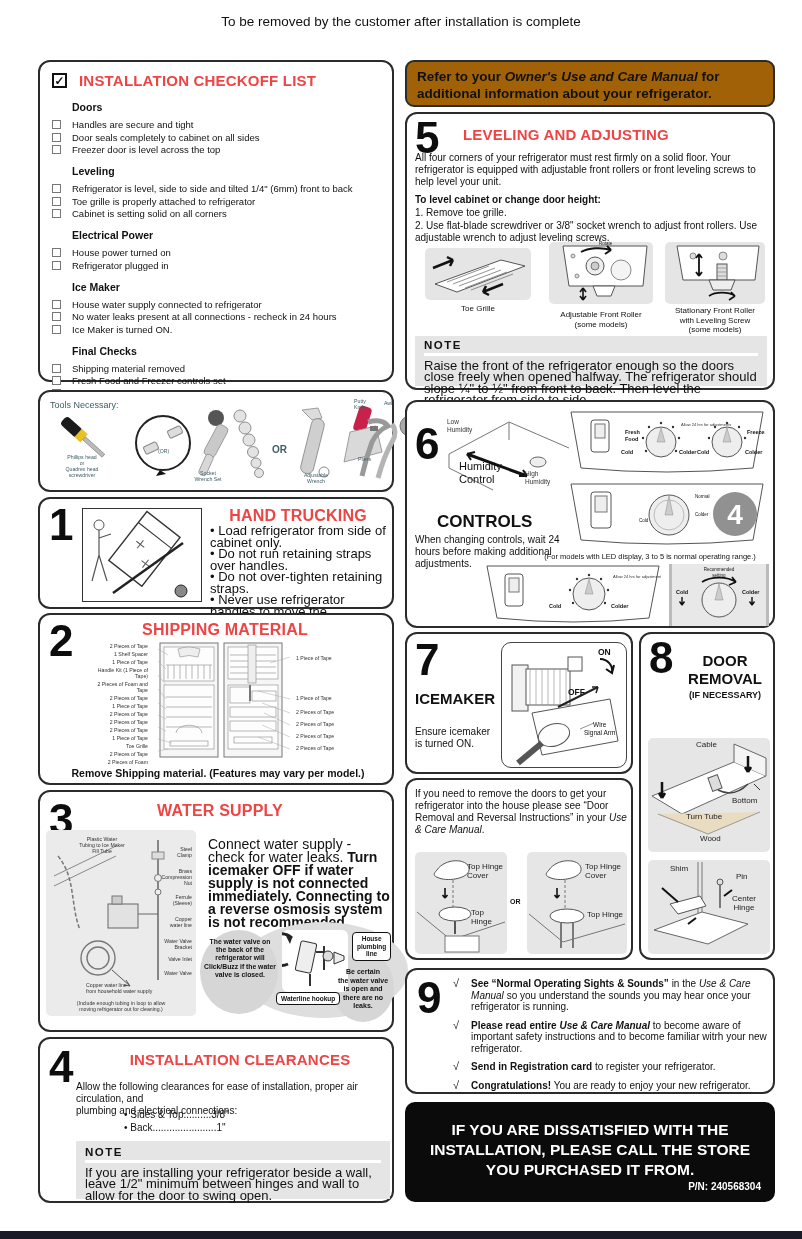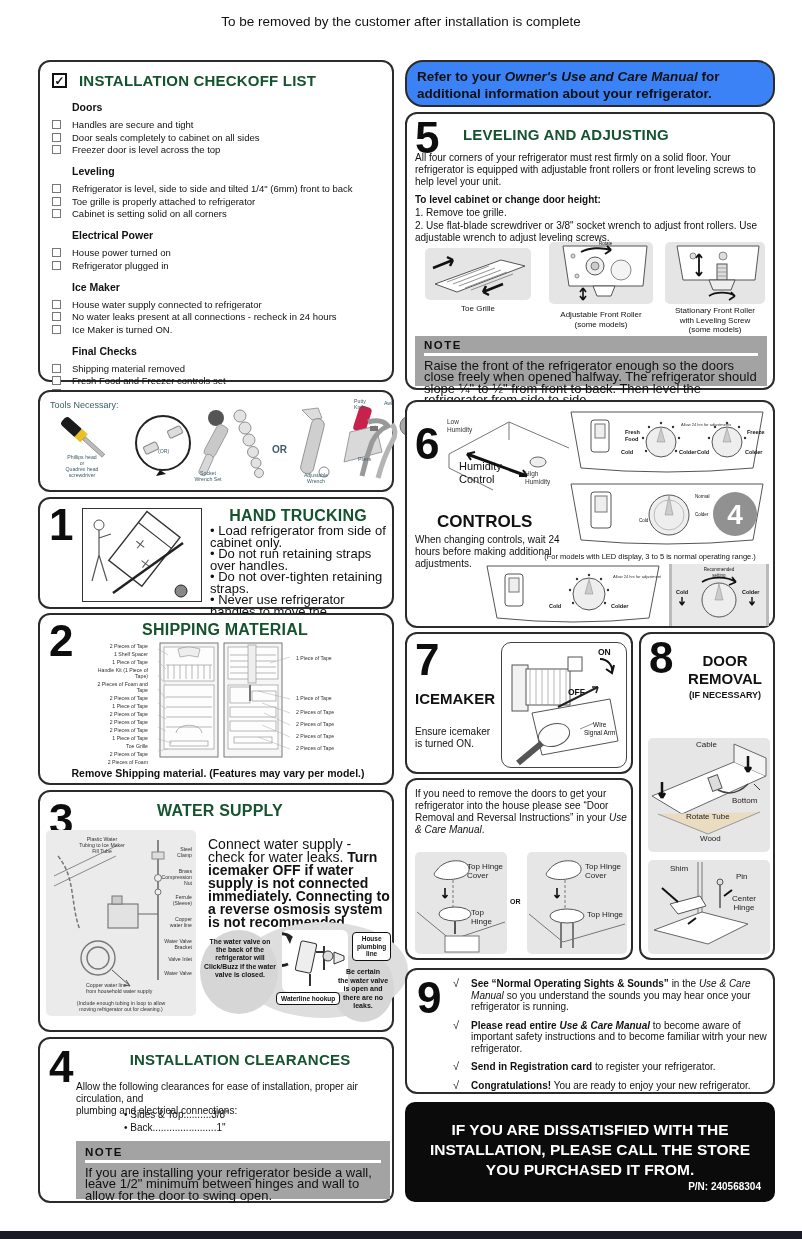--- a/index.html
+++ b/index.html
@@ -1,28 +1,28 @@
 <!DOCTYPE html>
 <html><head>
 <meta charset="utf-8">
 <style>
 *{margin:0;padding:0;box-sizing:border-box}
 body{background:#fff;font-family:"Liberation Sans",sans-serif;color:#111}
 .canvas{position:relative;width:802px;height:1239px;background:#fff;overflow:hidden}
 .abs{position:absolute}
 .box{position:absolute;border:2px solid #2b2b2b;border-radius:12px;background:#fff}
 .num{font-weight:800;font-size:44px;line-height:.9;letter-spacing:-2px;color:#0d0d0d}
-.h1{font-weight:bold;font-size:15px;letter-spacing:.2px;color:#14532d}
+.h1{font-weight:bold;font-size:15px;letter-spacing:.2px;color:#ef4444}
 .t10{font-size:10px;line-height:12px}
 .t95{font-size:13px;line-height:11.5px}
 .b{font-weight:bold}
 .it{font-style:italic}
 .tiny{font-size:5.2px;line-height:6px;color:#333}
 .lab8{font-size:8px;line-height:9px;color:#222}
-.note{position:absolute;background:#a3a3a3;padding:5px 9px 18px}
+.note{position:absolute;background:#e5e5e5;padding:5px 9px 18px}
 .nt{font-weight:800;font-size:11.5px;letter-spacing:1.5px}
 .nrule{height:2.5px;background:#fff;margin:2px 0 4px}
 .cb{display:inline-block;width:9px;height:9px;border:1px solid #777;background:#fff;flex:none;margin-top:1px}
 .ckrow{display:flex;gap:11px;margin:1.5px 0 1.5px 12px;font-size:9.5px;line-height:11px}
 .ckhead{font-weight:bold;font-size:10.5px;margin:10px 0 6px 32px}
 .gpanel{position:absolute;background:#e5e5e5;border-radius:5px}
 .ell{position:absolute;background:#dcdcdc;border-radius:50%}
 .cap8{font-size:8px;line-height:9.5px;text-align:center;color:#111}
 .teal{color:#3e5d66}
 svg{display:block}
@@ -357,21 +357,21 @@
     </div>
     <div class="abs t10" style="left:84px;top:70px">• Sides &amp; Top..........3/8"</div>
     <div class="abs t10" style="left:84px;top:83px">• Back.......................1"</div>
     <div class="note" style="left:36px;top:102px;width:314px;height:58px">
       <div class="nt">NOTE</div>
       <div class="nrule"></div>
       <div class="t95">If you are installing your refrigerator beside a wall, leave 1/2" minimum between hinges and wall to allow for the door to swing open.</div>
     </div>
   </div>
 
-  <div class="box" style="left:405px;top:60px;width:370px;height:47px;background:#3b82f6;border-radius:18px">
+  <div class="box" style="left:405px;top:60px;width:370px;height:47px;background:#a16207;border-radius:9px">
     <div class="abs b" style="left:10px;top:6px;width:348px;font-size:13.5px;line-height:17px">
       <span>Refer to your </span><span class="it">Owner's Use and Care Manual</span><span> for additional information about your refrigerator.</span>
     </div>
   </div>
 
   <div class="box" style="left:405px;top:112px;width:370px;height:278px">
     <div class="abs num" style="left:8px;top:4px">5</div>
     <div class="abs h1" style="left:56px;top:12px;font-size:15px">LEVELING AND ADJUSTING</div>
     <div class="abs t10" style="left:8px;top:38px;width:354px">All four corners of your refrigerator must rest firmly on a solid floor. Your refrigerator is equipped with adjustable front rollers or front leveling screws to help level your unit.</div>
     <div class="abs t10 b" style="left:8px;top:80px">To level cabinet or change door height:</div>
@@ -590,21 +590,21 @@
         <path d="M86 24 L86 6 L118 20 L118 38" fill="#f4f4f4" stroke="#666"></path>
         <rect x="62" y="38" width="10" height="14" fill="#ddd" stroke="#555" transform="rotate(-20 67 45)"></rect>
         <path d="M70 52 C82 58 92 54 100 46" fill="none" stroke="#444" stroke-width="1.5"></path>
         <path d="M100 18 L100 34 M100 34 L97 29 M100 34 L103 29" stroke="#111" stroke-width="2.5" fill="none"></path>
         <path d="M14 44 L14 60 M14 60 L11 55 M14 60 L17 55" stroke="#111" stroke-width="2.5" fill="none"></path>
         <path d="M10 76 L60 96 L112 74" fill="#e9dcc0" stroke="#999"></path>
         <path d="M106 46 L112 52" stroke="#333"></path>
       </svg>
       <div class="abs lab8" style="left:48px;top:2px">Cable</div>
       <div class="abs lab8" style="left:84px;top:58px">Bottom</div>
-      <div class="abs lab8" style="left:38px;top:74px">Rotate Tube</div>
+      <div class="abs lab8" style="left:38px;top:74px">Turn Tube</div>
       <div class="abs lab8" style="left:52px;top:96px">Wood</div>
     </div>
     <div class="gpanel" style="left:7px;top:226px;width:122px;height:94px;background:#e6e6e6">
       <svg class="abs" style="left:0;top:0" width="122" height="94" viewBox="0 0 122 94">
         <path d="M50 2 L50 60 M54 2 L54 60" stroke="#777"></path>
         <path d="M6 70 L54 52 L100 64 L60 84 Z" fill="#fff" stroke="#666"></path>
         <path d="M22 44 L52 36 L58 46 L30 54 Z" fill="#fff" stroke="#555"></path>
         <path d="M14 28 L30 42" stroke="#111" stroke-width="2"></path>
         <circle cx="72" cy="22" r="3" fill="#ddd" stroke="#555"></circle>
           <line x1="72" y1="25" x2="72" y2="48" stroke="#555" stroke-width="1.5"></line>

